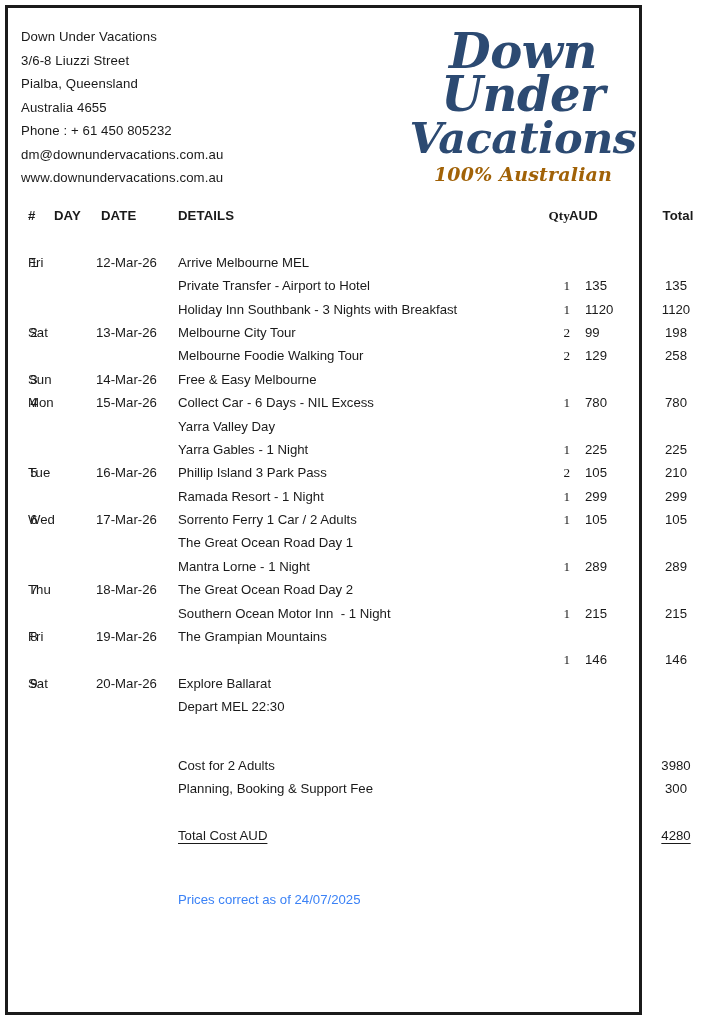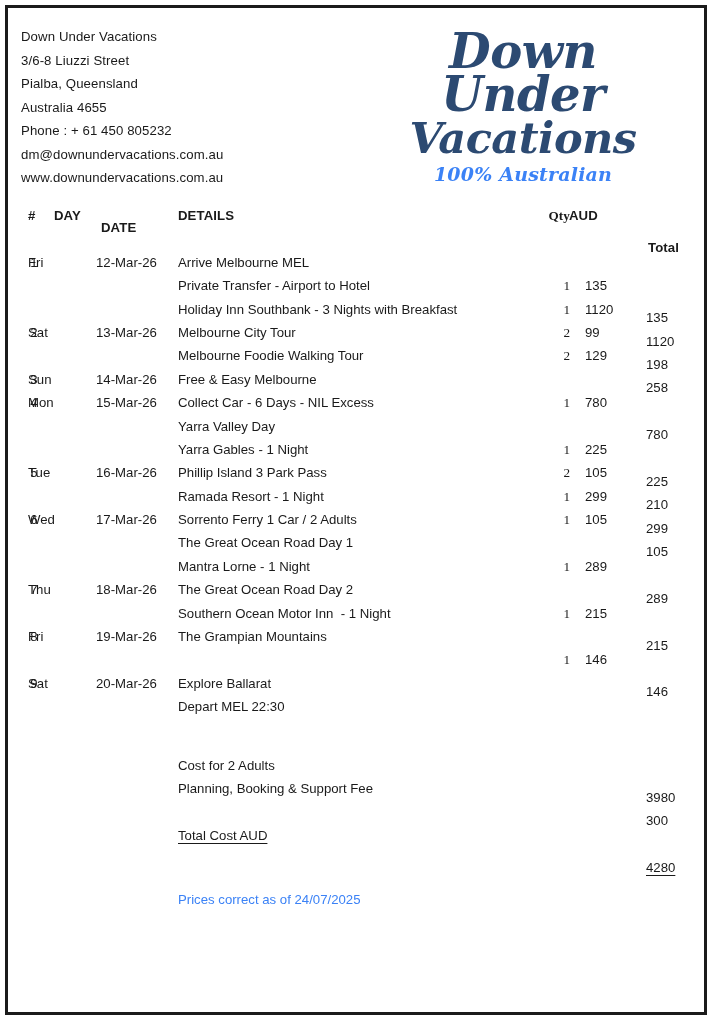--- a/index.html
+++ b/index.html
@@ -11,21 +11,21 @@
     width: 718px;
     height: 1024px;
     font-family: "Liberation Sans", sans-serif;
     color: #1a1a1a;
     overflow: hidden;
   }
   .page {
     position: absolute;
     left: 5px;
     top: 5px;
-    width: 702px;
+    width: 637px;
     height: 1010px;
     box-sizing: border-box;
     border: 3px solid #1b1b1b;
     background: #ffffff;
   }
   .inner {
     position: relative;
     width: 100%;
     height: 100%;
   }
@@ -67,21 +67,21 @@
   .logo-l2 {
     font-size: 43px;
     line-height: 45px;
   }
   .logo-l3 {
     font-family: "DejaVu Serif", serif;
     font-style: italic;
     font-weight: bold;
     font-size: 19px;
     line-height: 26px;
-    color: #3b82f6;
+    color: #a16207;
     letter-spacing: 0.2px;
   }
 
   
   .table {
     position: absolute;
     left: 0;
     top: 196px;
     width: 100%;
   }
@@ -96,26 +96,26 @@
     line-height: 23.4px;
     white-space: pre;
     color: #1a1a1a;
   }
   .c-num   { left: 13px;  width: 26px; text-align: center; }
   .c-day   { left: 20px;  width: 48px; }
   .c-date  { left: 88px;  width: 76px; text-align: left; }
   .c-det   { left: 170px; width: 360px; text-align: left; }
   .c-qty   { left: 540px; width: 22px; text-align: right; font-family: Liberation Serif, serif; }
   .c-aud   { left: 577px; width: 50px; text-align: left; }
-  .c-tot   { left: 638px; width: 60px; text-align: left; margin-top: 32px; }
+  .c-tot   { left: 638px; width: 60px; text-align: center; }
 
   .head .cell { font-weight: bold; letter-spacing: 0.1px; }
   .head .c-num  { text-align: left; left: 20px; }
   .head .c-day  { text-align: left; left: 46px; width: 44px;}
-  .head .c-date { left: 93px; margin-top: 12px; }
+  .head .c-date { left: 93px; }
   .head .c-det  { left: 170px; }
   .head .c-qty  { left: 540px; }
   .head .c-aud  { left: 561px; }
   .head .c-tot  { left: 640px; }
 
   .spacer { height: 23.4px; }
   .spacer-half { height: 11.7px; }
 
   .underline {
     text-decoration: underline;

